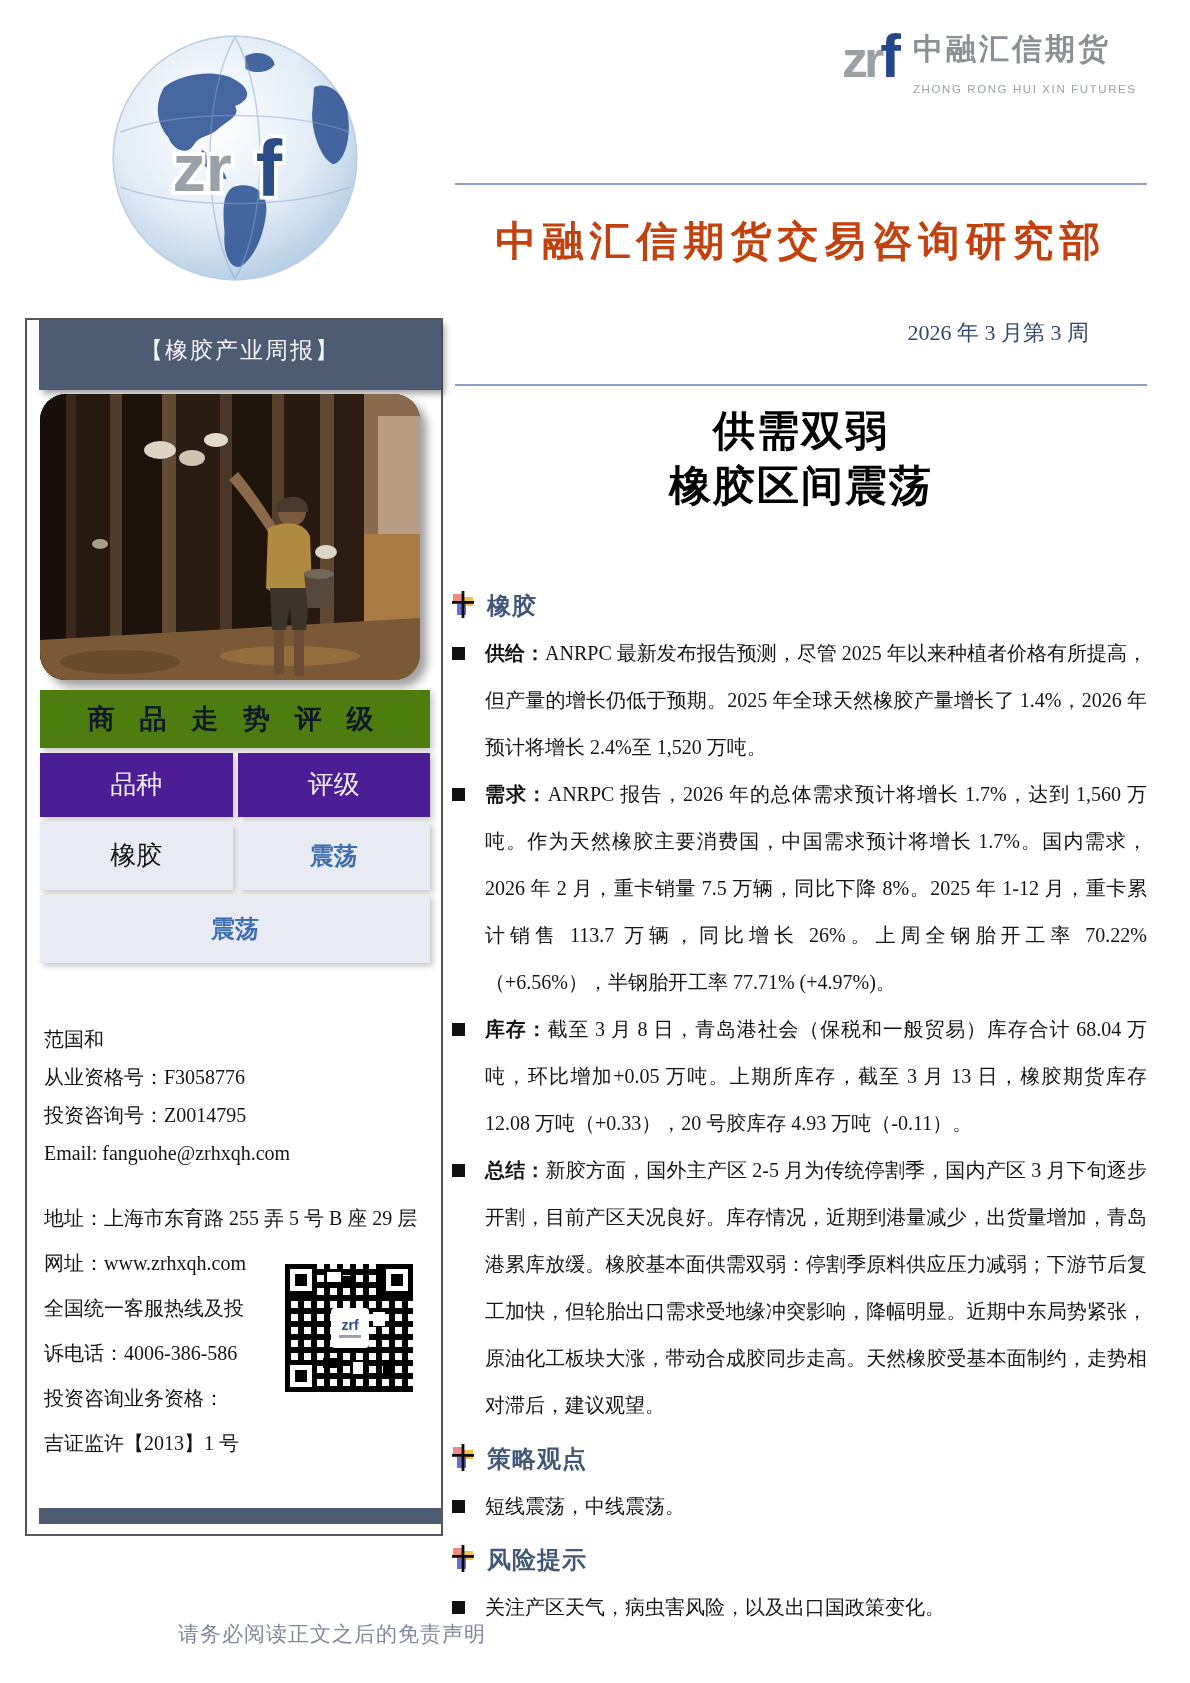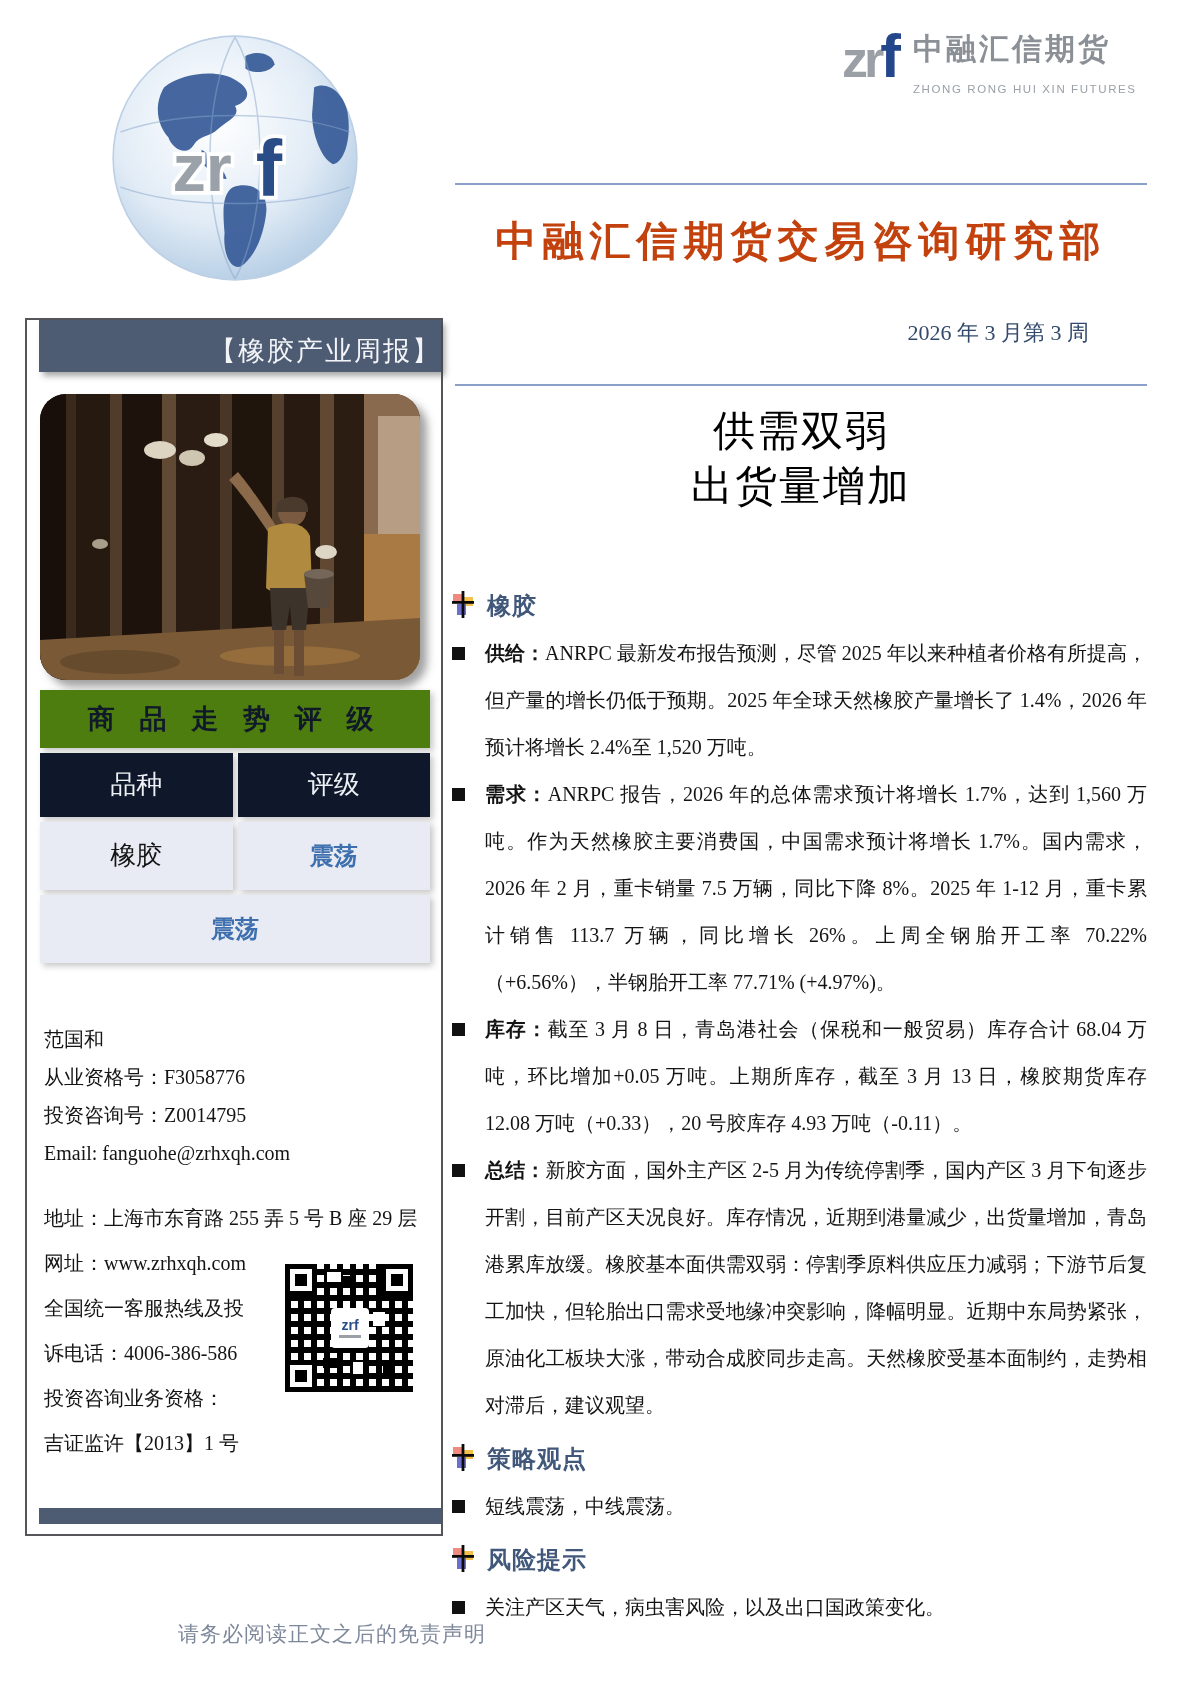--- a/index.html
+++ b/index.html
@@ -18,45 +18,45 @@
   .tl-cn { font-size:30px; font-weight:bold; color:#8b9096; letter-spacing:3px; line-height:1.1; }
   .tl-en { font-size:11.5px; color:#9aa0a6; letter-spacing:1.6px; margin-top:18px; }
   
   .rule { position:absolute; left:455px; width:692px; height:2px; background:#8aa0c8; }
   #rule1 { top:183px; } #rule2 { top:384px; }
   #dept { position:absolute; left:455px; top:214px; width:692px; text-align:center;
           font-size:41px; font-weight:bold; color:#c2410c; letter-spacing:6px; }
   #issue { position:absolute; left:455px; top:318px; width:634px; text-align:right;
            font-size:22px; color:#33496b; }
   #bigtitle { position:absolute; left:455px; top:404px; width:692px; text-align:center;
-              font-size:42px; font-weight:normal; color:#000; line-height:55px; letter-spacing:2px; }
+              font-size:42px; font-weight:bold; color:#000; line-height:55px; letter-spacing:2px; }
   
   #content { position:absolute; left:452px; top:576px; width:695px; }
   .sec-head { display:flex; align-items:center; gap:13px; height:44px; margin:8px 0 2px 0; }
   .sec-label { color:#42587a; font-size:24px; font-weight:bold; letter-spacing:1px; }
   .bullet { display:flex; }
   .marker-col { flex:0 0 33px; padding-top:17px; }
   .sq { width:13px; height:13px; background:#111; }
   .btext { flex:1; font-size:20px; line-height:47px; text-align:justify; color:#141414; }
   .blabel { font-weight:bold; }
   
   #sidebar { position:absolute; left:25px; top:318px; width:418px; height:1218px;
              border:2px solid #55565a; background:#fff; }
-  #banner { position:absolute; left:12px; right:0; top:0; height:52px; background:#4d5b73;
-            color:#f2f4f7; text-align:right; line-height:62px; font-size:27px; letter-spacing:2px;
+  #banner { position:absolute; left:12px; right:0; top:0; height:70px; background:#4d5b73;
+            color:#f2f4f7; text-align:center; line-height:62px; font-size:23px; letter-spacing:2px;
             box-shadow:4px 4px 6px rgba(60,60,60,.45); }
   #photo { position:absolute; left:13px; top:74px; width:380px; height:286px;
            border-radius:26px; overflow:hidden; box-shadow:7px 7px 9px rgba(70,70,70,.5); }
   #rating { position:absolute; left:13px; top:370px; width:390px;
             filter:drop-shadow(3px 3px 3px rgba(90,90,90,.35)); }
   .rating-title { height:58px; background:#4d7c0f; text-align:center; line-height:58px;
                   font-size:27px; font-weight:bold; color:#10192a; letter-spacing:9px; }
   .r-row { display:flex; gap:5px; margin-top:5px; }
   .r-cell { flex:1; text-align:center; }
-  .r-head .r-cell { background:#0f172a; color:#eef1f5; font-size:26px; height:64px; line-height:64px; }
+  .r-head .r-cell { background:#4c1d95; color:#eef1f5; font-size:26px; height:64px; line-height:64px; }
   .r-data .r-cell { background:#e8ebf3; height:68px; line-height:68px; }
   .variety { color:#141414; font-size:26px; }
   .ratingv { color:#3e6fae; font-size:24px; font-weight:bold; }
   #analyst { position:absolute; left:17px; top:700px; font-size:20px; line-height:38px; color:#141414; }
   #companyb { position:absolute; left:17px; top:876px; font-size:20px; line-height:45px; color:#141414; }
   
   #qr { position:absolute; left:256px; top:942px; width:132px; height:132px; background:#fff; }
   .qr-noise { position:absolute; inset:2px;
     background-image:
       repeating-linear-gradient(0deg,#000 0 6px, transparent 6px 13px),
@@ -112,21 +112,21 @@
     </div>
   </div>
 
   <div class="rule" id="rule1"></div>
   <div id="dept">中融汇信期货交易咨询研究部</div>
   <div id="issue">2026 年 3 月第 3 周</div>
   <div class="rule" id="rule2"></div>
 
   <div id="bigtitle">
     <div>供需双弱</div>
-    <div>出货量增加</div>
+    <div>橡胶区间震荡</div>
   </div>
 
   <div id="content">
 
     <div class="sec-head">
       <span>
         <svg width="22" height="27" viewBox="0 0 22 27">
           <rect x="1" y="3" width="9" height="9" fill="#ef8a80"></rect>
           <rect x="11" y="6" width="10" height="9" fill="#f3c14b"></rect>
           <rect x="5" y="13" width="9" height="11" fill="#6a6fd0"></rect>

